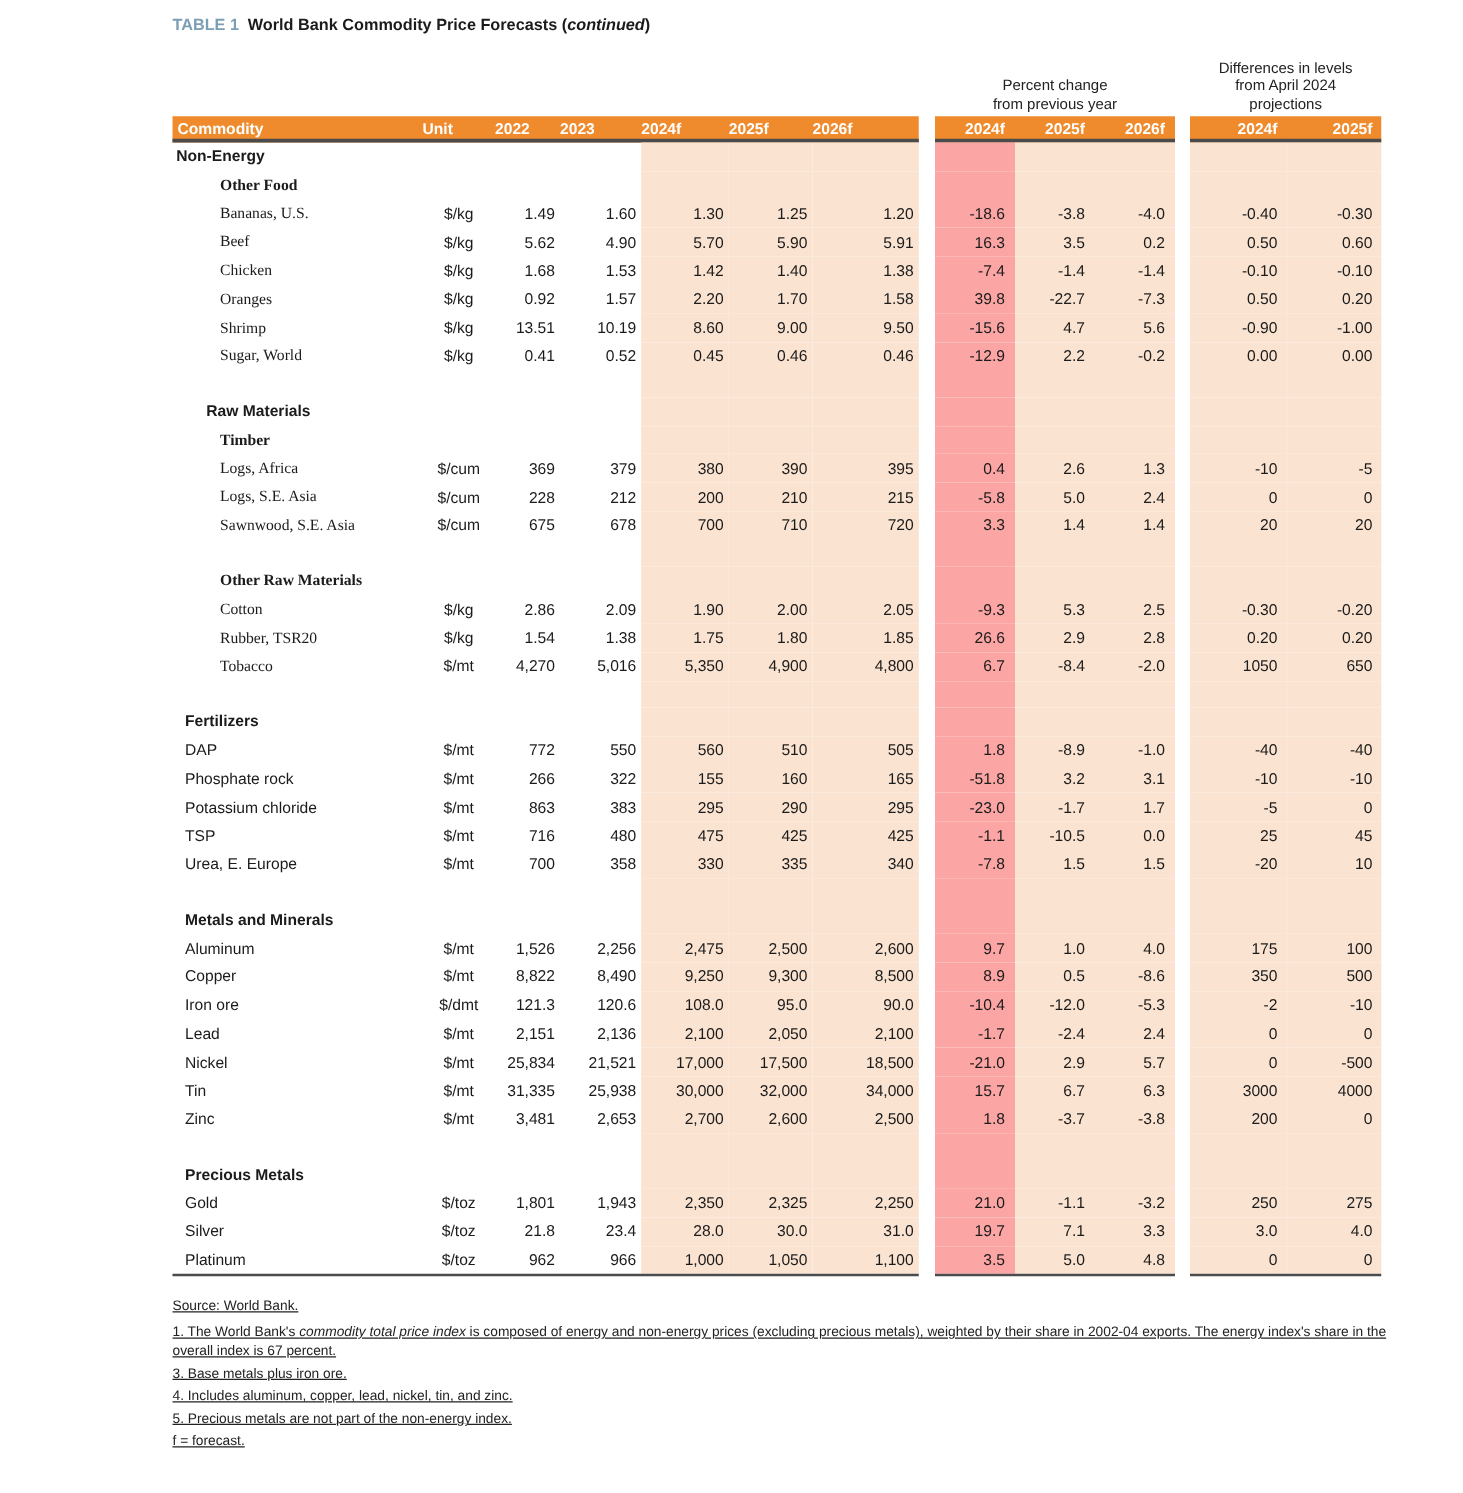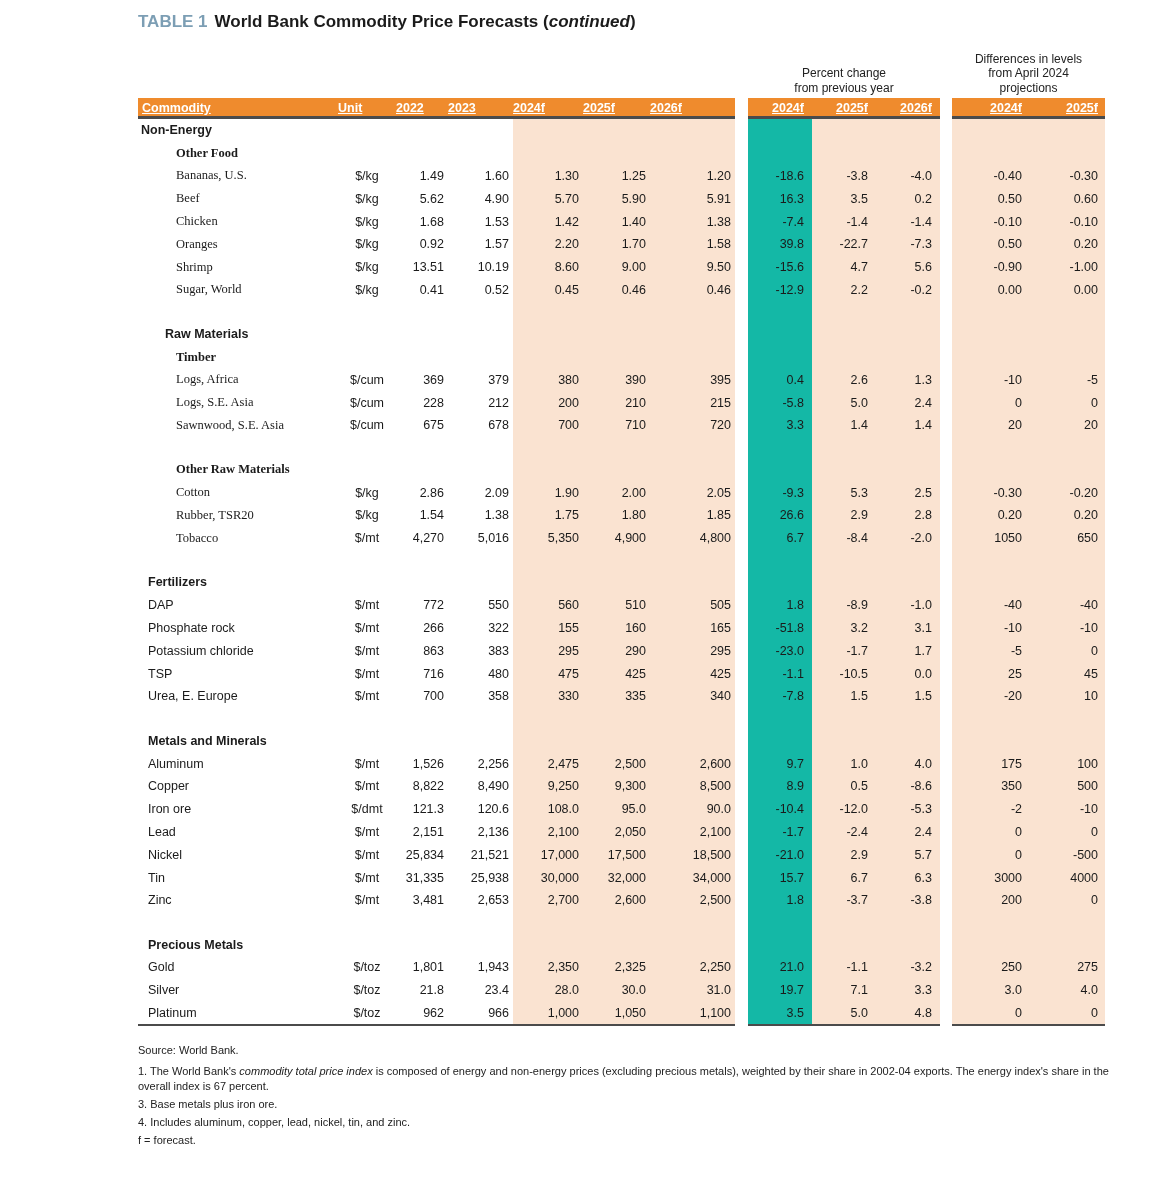--- a/index.html
+++ b/index.html
@@ -5,36 +5,36 @@
   * { box-sizing: border-box; }
   html,body { margin:0; padding:0; }
   body {
     width:1170px; height:1194px; background:#ffffff;
     font-family:"Liberation Sans", sans-serif; color:#1b1b1b;
     -webkit-font-smoothing:antialiased;
   }
   .page { padding:12px 0 0 138px; }
 
   
-  .title { font-size:17px; font-weight:bold; white-space:nowrap; }
+  .title { font-size:13px; font-weight:bold; white-space:nowrap; }
   .tnum  { color:#7C9EB4; margin-right:7px; }
   .tcont { font-style:italic; }
 
   
   .grouphead { display:flex; align-items:flex-end; height:66px; padding-bottom:3px;
                font-size:12px; line-height:14.5px; text-align:center; color:#222; }
   .gh-left { width:610px; }
   .gh      { width:192px; }
   .gh-gap  { width:12px; }
   .ghdiff  { width:153px; }
 
   
   .bars { display:flex; }
   .bar { background:#EF8B2D; height:21px; border-bottom:3px solid #4B4B4B;
-         display:grid; color:#fff; font-weight:bold; font-size:12.5px; line-height:20px;text-decoration:underline; }
+         display:grid; color:#fff; font-weight:bold; font-size:12.5px; line-height:20px; }
   .bar.main { grid-template-columns:200px 58px 52px 65px 70px 67px 85px; width:597px; }
   .bar.pct  { grid-template-columns:64px 64px 64px; width:192px; }
   .bar.diff { grid-template-columns:77px 76px; width:153px; }
   .hgap13 { width:13px; } .hgap12 { width:12px; }
   .hc { white-space:nowrap; }
   .hl { text-align:left;  padding-left:4px; }
   .hu { }
   .hn { text-align:left; padding-right:4px; }
   .hp { text-align:right; padding-right:8px; }
   .hd { text-align:right; padding-right:7px; }
@@ -45,34 +45,34 @@
          grid-template-columns:200px 58px 52px 65px 70px 67px 85px 13px 64px 64px 64px 12px 77px 76px;
          height:22.8px; font-size:12.5px; }
   .row.spacer { height:21.5px; }
   .c { height:100%; display:flex; align-items:center; white-space:nowrap; }
   .label { justify-content:flex-start; }
   .unit  { justify-content:center; }
   .num   { justify-content:flex-end; padding-right:4px; }
   .pr8   { padding-right:8px; }
   .pr7   { padding-right:7px; }
   .sh    { background:#FAE3D1; }
-  .shd   { background:#14b8a6; }
+  .shd   { background:#fca5a5; }
   .bold  { font-weight:bold; }
   .ind0 { padding-left:3px; } .ind1 { padding-left:10px; }
   .ind2 { padding-left:27px; } .ind3 { padding-left:38px;font-family:Liberation Serif, serif; }
 
   
   .bottomrule { display:flex; }
   .br  { border-top:2.5px solid #4B4B4B; height:3px; }
   .brm { width:597px; } .brp { width:192px; } .brd { width:153px; }
   .brg13 { width:13px; border:none; } .brg12 { width:12px; border:none; }
 
   
   #footnotes { margin-top:16px; font-size:11px; line-height:15px; width:985px; color:#222; }
-  .fnline { margin-top:3px; }
+  .fnline { margin-top:3px;text-decoration:underline; }
   .fnsrc  { margin-bottom:6px; }
   .it { font-style:italic; }
 </style>
 </head>
 <body>
 
 <div class="page">
 
   <div class="title">
     <span class="tnum">TABLE 1</span><span>World Bank Commodity Price Forecasts </span><span>(</span><span class="tcont">continued</span><span>)</span>
@@ -764,16 +764,17 @@
     <div class="br brp"></div>
     <div class="br brg12"></div>
     <div class="br brd"></div>
   </div>
 
   <div id="footnotes">
       <div class="fnline fnsrc">Source: World Bank.</div>
       <div class="fnline"><span>1. The World Bank's </span><span class="it">commodity total price index</span><span> is composed of energy and non-energy prices (excluding precious metals), weighted by their share in 2002-04 exports. The energy index's share in the overall index is 67 percent.</span></div>
       <div class="fnline"><span>3. Base metals plus iron ore.</span></div>
       <div class="fnline"><span>4. Includes aluminum, copper, lead, nickel, tin, and zinc.</span></div>
+      <div class="fnline"><span>5. Precious metals are not part of the non-energy index.</span></div>
       <div class="fnline"><span>f = forecast.</span></div>
     </div>
 
 </div>
 
 </body></html>

